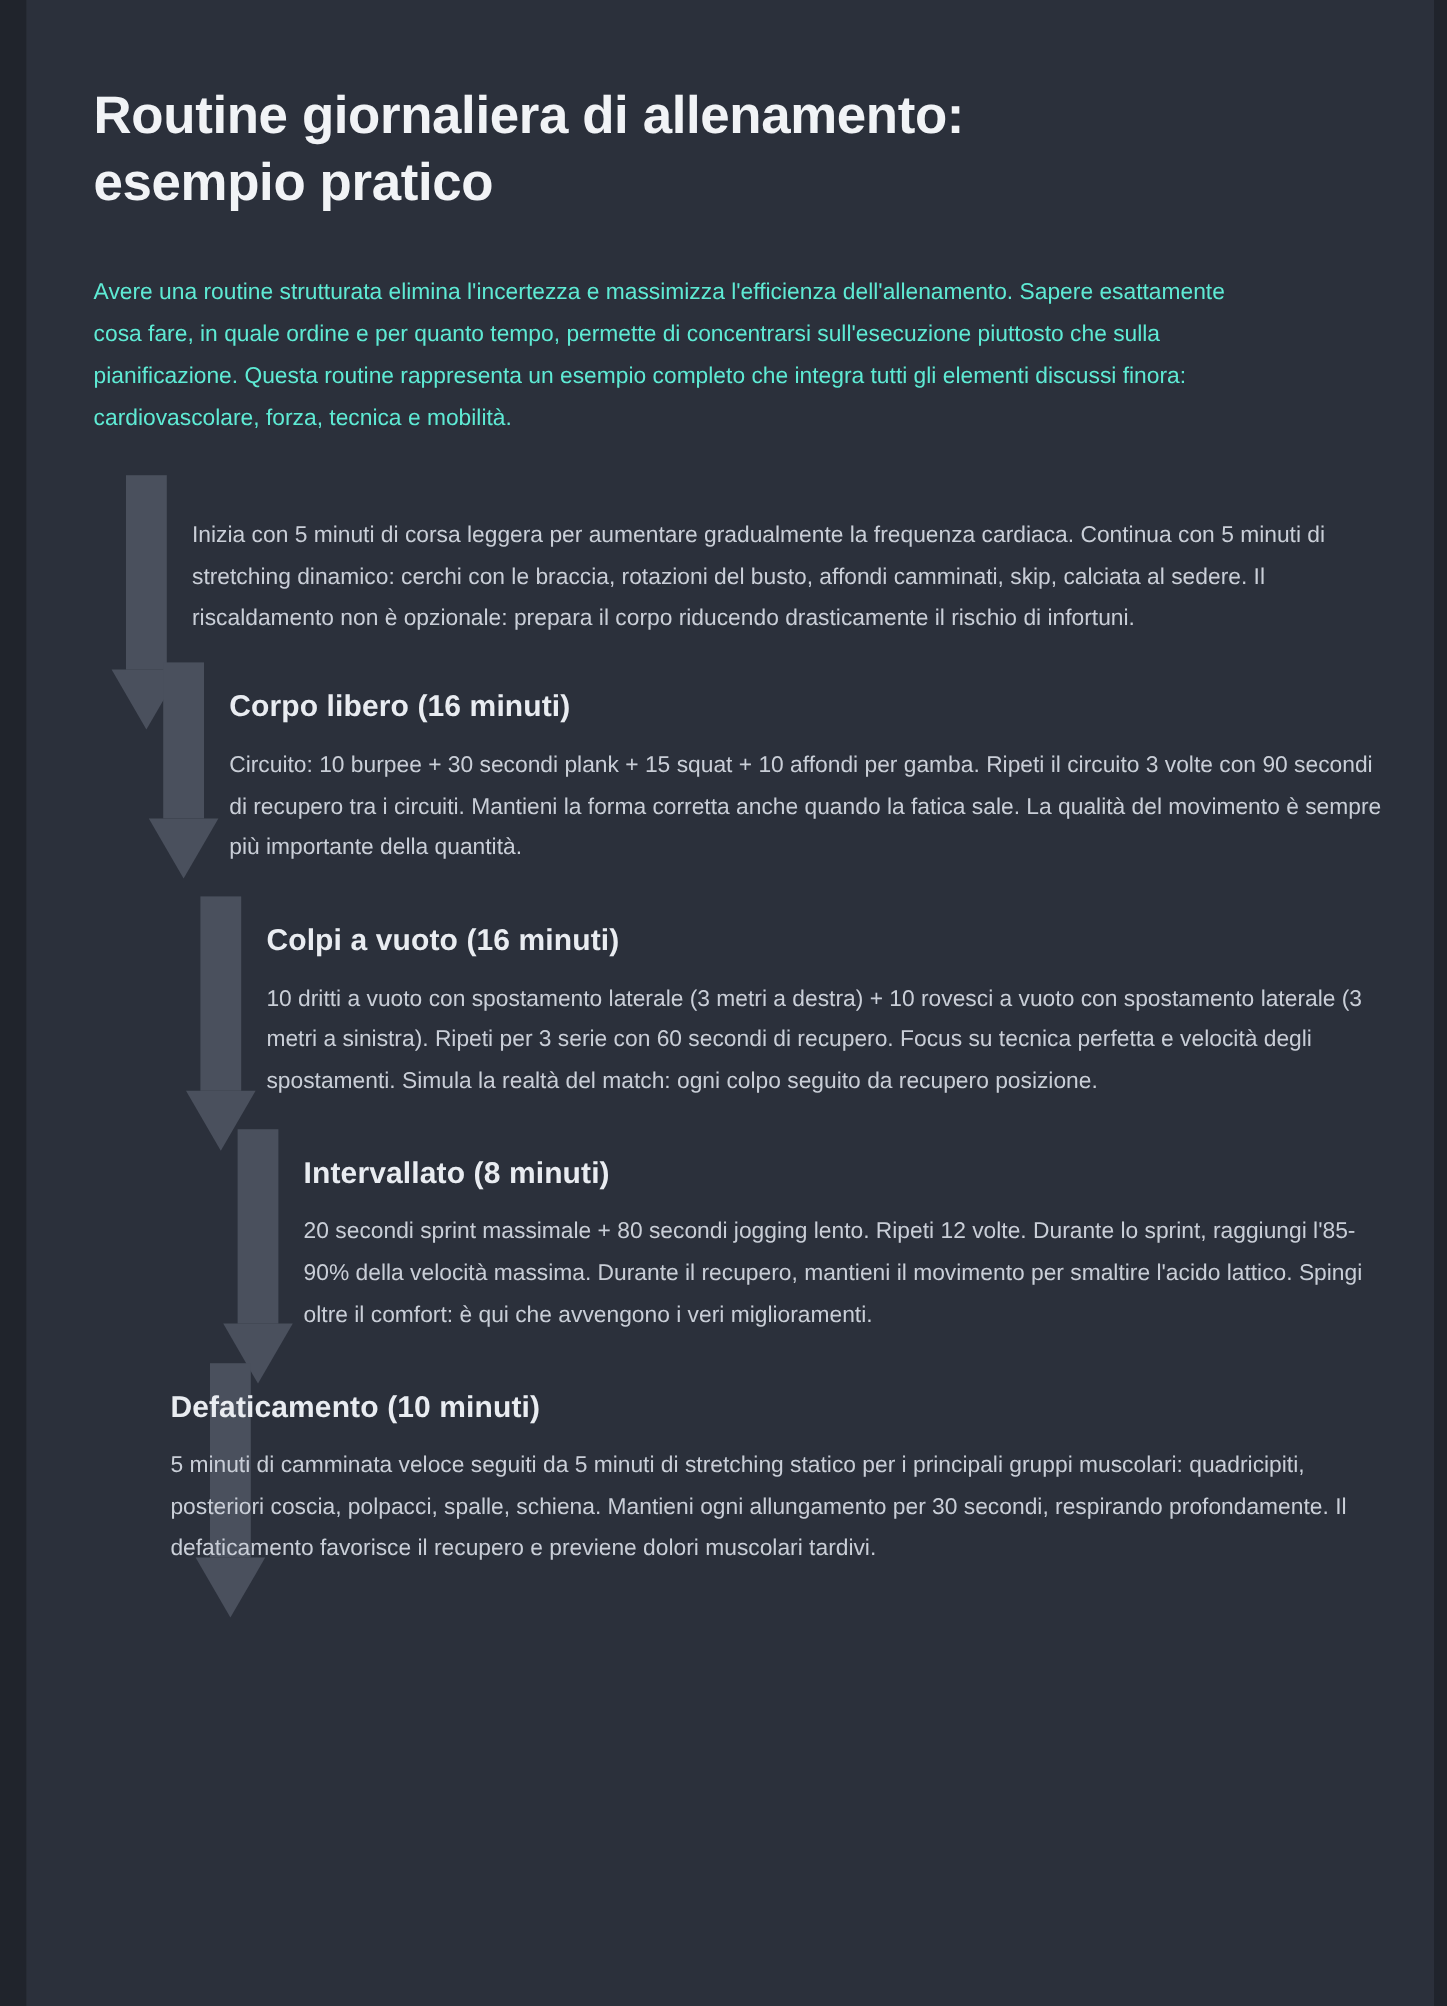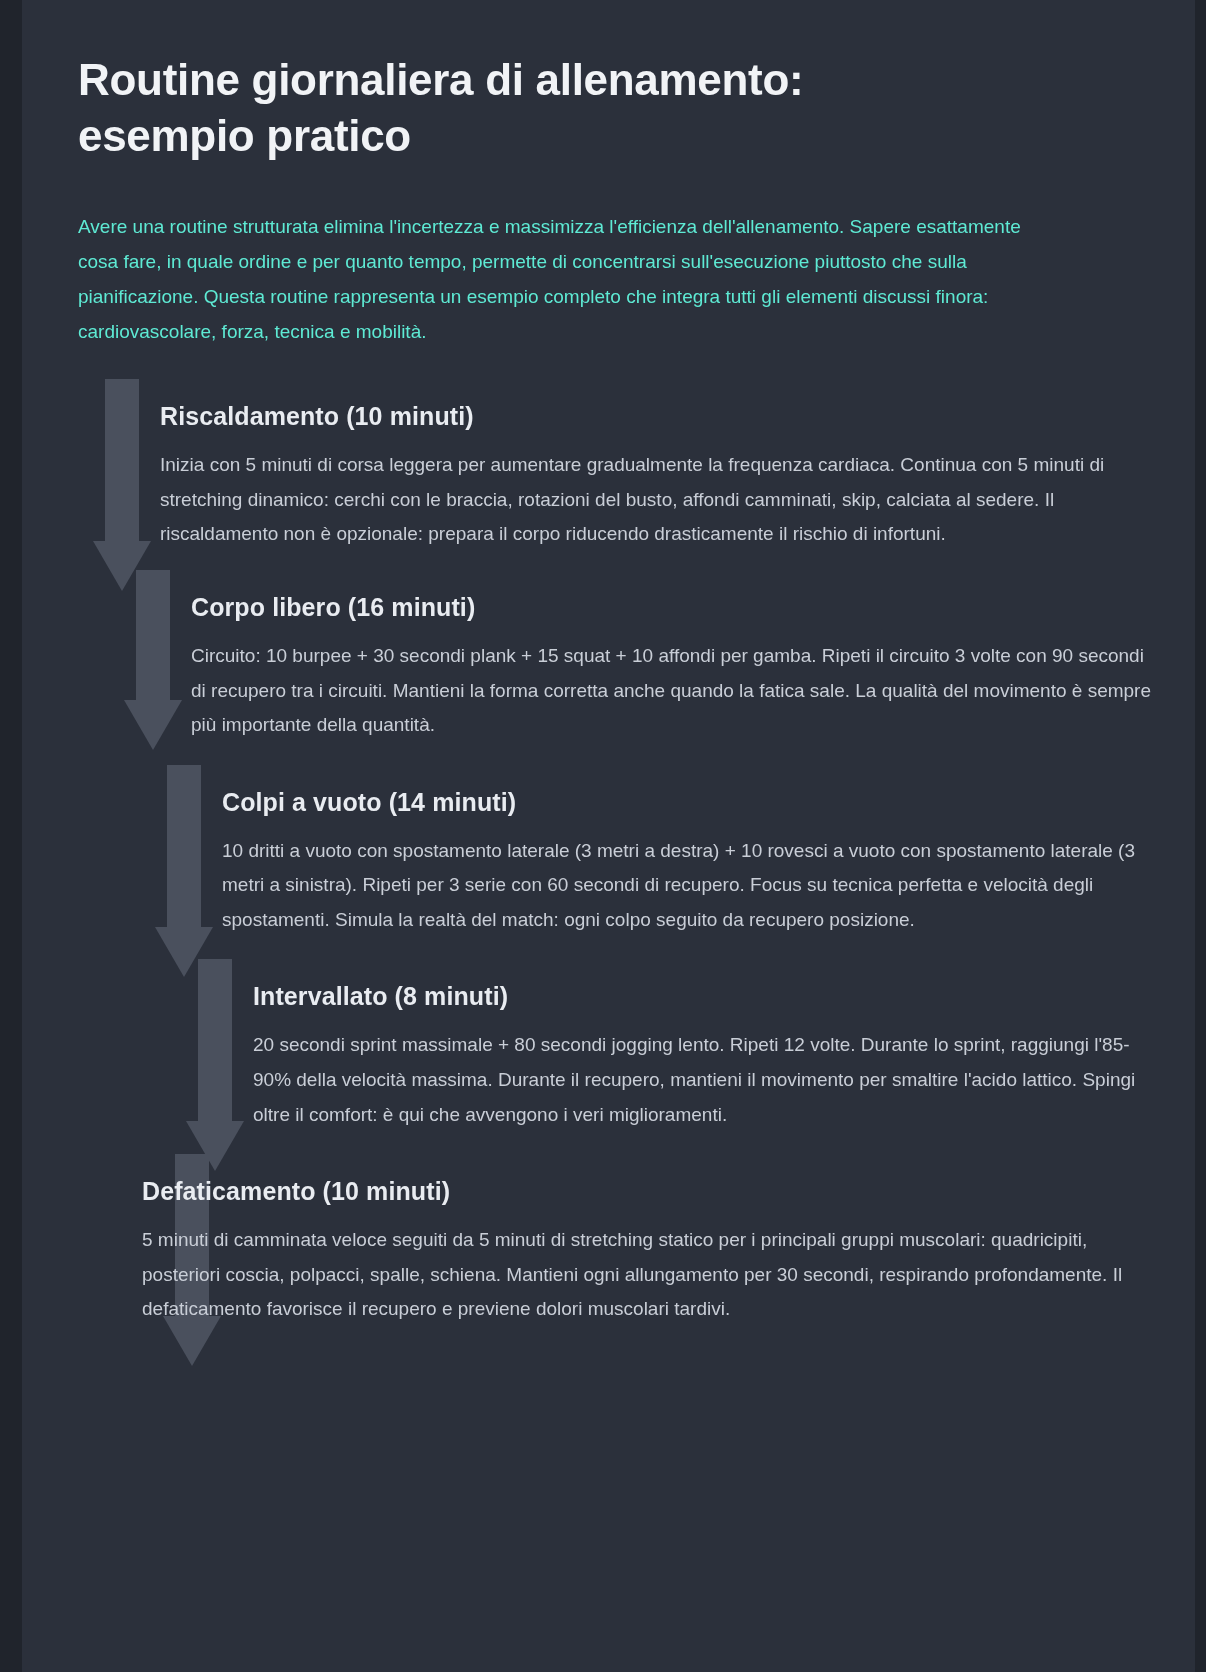--- a/index.html
+++ b/index.html
@@ -38,21 +38,21 @@
 
   .content {
     position: absolute;
     left: 56px;
     right: 40px;
     top: 0;
   }
 
   h1.title {
     margin: 0;
-    padding-top: 52px;
+    padding-top: 69px;
     font-size: 44px;
     line-height: 1.28;
     font-weight: 700;
     color: #f1f3f6;
     letter-spacing: -0.3px;
     max-width: 900px;
   }
 
   p.intro {
     margin: 0;
@@ -133,21 +133,20 @@
     <p class="intro">Avere una routine strutturata elimina l'incertezza e massimizza l'efficienza dell'allenamento. Sapere esattamente cosa fare, in quale ordine e per quanto tempo, permette di concentrarsi sull'esecuzione piuttosto che sulla pianificazione. Questa routine rappresenta un esempio completo che integra tutti gli elementi discussi finora: cardiovascolare, forza, tecnica e mobilità.</p>
 
     <div class="steps">
 
       <div class="step" style="margin-top:12px;">
         <div class="arrow" style="left:15px; height:212px;">
           <div class="shaft" style="height:162px;"></div>
           <div class="head" style="top:162px;"></div>
         </div>
         <div class="step-body" style="margin-left:82px; padding-top:20px;">
-          <h3 class="step-title">Riscaldamento (10 minuti)</h3>
           <p class="step-text">Inizia con 5 minuti di corsa leggera per aumentare gradualmente la frequenza cardiaca. Continua con 5 minuti di stretching dinamico: cerchi con le braccia, rotazioni del busto, affondi camminati, skip, calciata al sedere. Il riscaldamento non è opzionale: prepara il corpo riducendo drasticamente il rischio di infortuni.</p>
         </div>
       </div>
 
       <div class="step" style="margin-top:18px;">
         <div class="arrow" style="left:46px; height:180px;">
           <div class="shaft" style="height:130px;"></div>
           <div class="head" style="top:130px;"></div>
         </div>
         <div class="step-body" style="margin-left:113px; padding-top:20px;">
@@ -155,21 +154,21 @@
           <p class="step-text">Circuito: 10 burpee + 30 secondi plank + 15 squat + 10 affondi per gamba. Ripeti il circuito 3 volte con 90 secondi di recupero tra i circuiti. Mantieni la forma corretta anche quando la fatica sale. La qualità del movimento è sempre più importante della quantità.</p>
         </div>
       </div>
 
       <div class="step" style="margin-top:22px;">
         <div class="arrow" style="left:77px; height:212px;">
           <div class="shaft" style="height:162px;"></div>
           <div class="head" style="top:162px;"></div>
         </div>
         <div class="step-body" style="margin-left:144px; padding-top:20px;">
-          <h3 class="step-title">Colpi a vuoto (14 minuti)</h3>
+          <h3 class="step-title">Colpi a vuoto (16 minuti)</h3>
           <p class="step-text">10 dritti a vuoto con spostamento laterale (3 metri a destra) + 10 rovesci a vuoto con spostamento laterale (3 metri a sinistra). Ripeti per 3 serie con 60 secondi di recupero. Focus su tecnica perfetta e velocità degli spostamenti. Simula la realtà del match: ogni colpo seguito da recupero posizione.</p>
         </div>
       </div>
 
       <div class="step" style="margin-top:22px;">
         <div class="arrow" style="left:108px; height:212px;">
           <div class="shaft" style="height:162px;"></div>
           <div class="head" style="top:162px;"></div>
         </div>
         <div class="step-body" style="margin-left:175px; padding-top:20px;">

